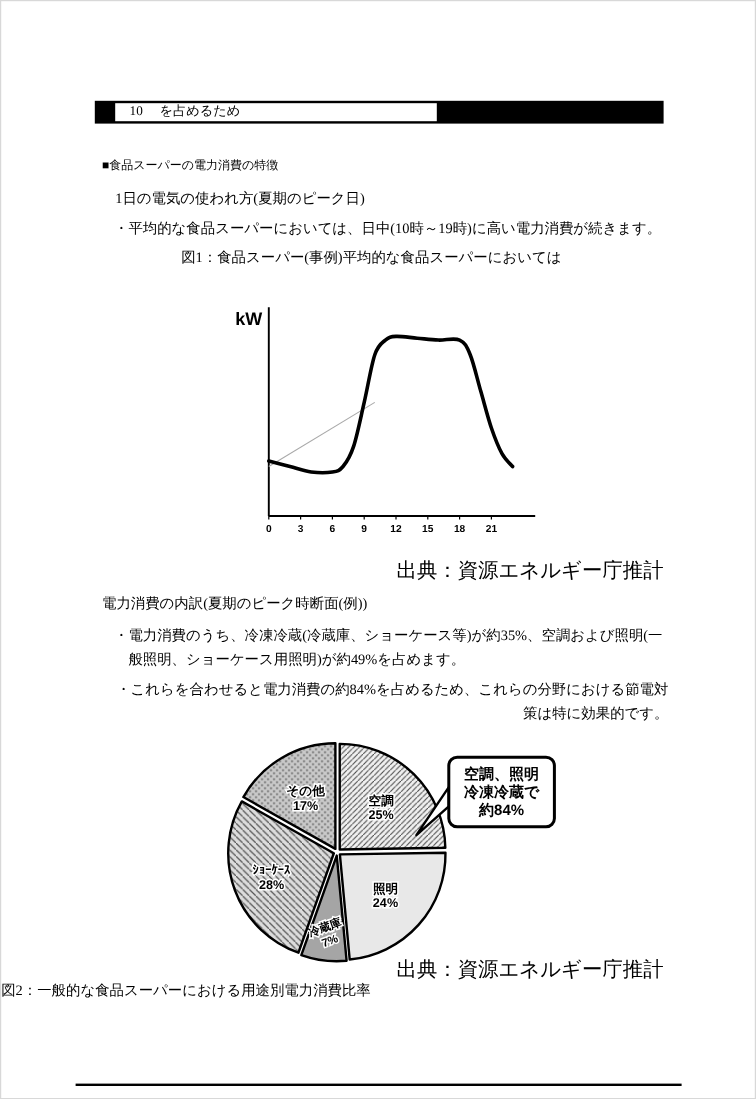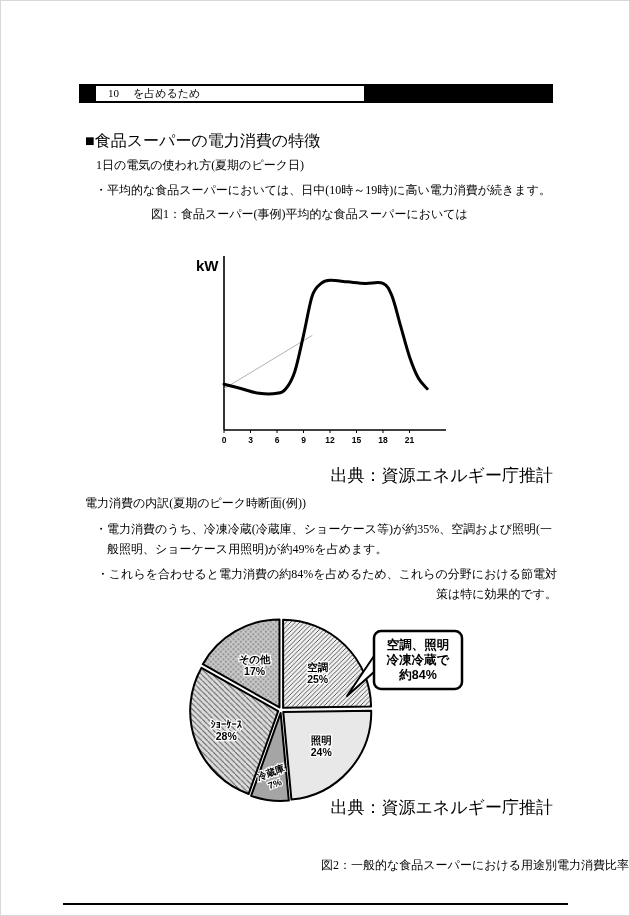--- a/index.html
+++ b/index.html
@@ -9,38 +9,38 @@
     box-sizing:border-box;border:1px solid #d8d8d8;overflow:hidden;
   }
   .abs{position:absolute;}
   .header-bar{left:78px;top:83px;width:474px;height:19px;background:#000;}
   .header-box{
     position:absolute;left:17px;top:2px;width:268px;height:15px;background:#fff;
     display:flex;align-items:center;font-size:11px;line-height:15px;
   }
   .header-box .num{margin-left:12px;}
   .header-box .ttl{margin-left:14px;}
-  .section-title{left:84px;top:130px;font-size:16px;}
+  .section-title{left:84px;top:130px;font-size:10px;}
   .sub-heading{font-size:12px;text-underline-offset:3px;}
   .sub1-heading{left:95px;top:156px;}
   .sub2-heading{left:84px;top:494px;}
   .bullet-line{left:94px;top:181px;font-size:12px;}
   .fig1-caption{left:150px;top:205px;font-size:12px;}
   .chart1{left:183px;top:243px;width:270px;height:212px;}
   .source{font-size:17px;}
   .source1{right:76px;top:463px;}
   .source2{right:76px;top:795px;}
   .bullet-block{
     left:94px;width:462px;font-size:12px;line-height:20px;
     padding-left:12px;text-indent:-12px;box-sizing:border-box;
   }
   .bullet-block.b1{top:518px;}
   .bullet-block.b2{top:563px;text-align:right;}
   .chart2{left:160px;top:607px;width:320px;height:200px;}
-  .fig2-caption{left:0;top:816px;width:100%;text-align:right;font-size:12px;margin-top:40px;}
+  .fig2-caption{left:0;top:816px;width:100%;text-align:left;font-size:12px;}
   .bottom-rule{left:62px;top:902px;width:505px;height:2px;background:#000;}
   svg{display:block;}
 </style>
 </head>
 <body>
 
 <div class="page">
 
   <div class="abs header-bar">
     <div class="header-box">

